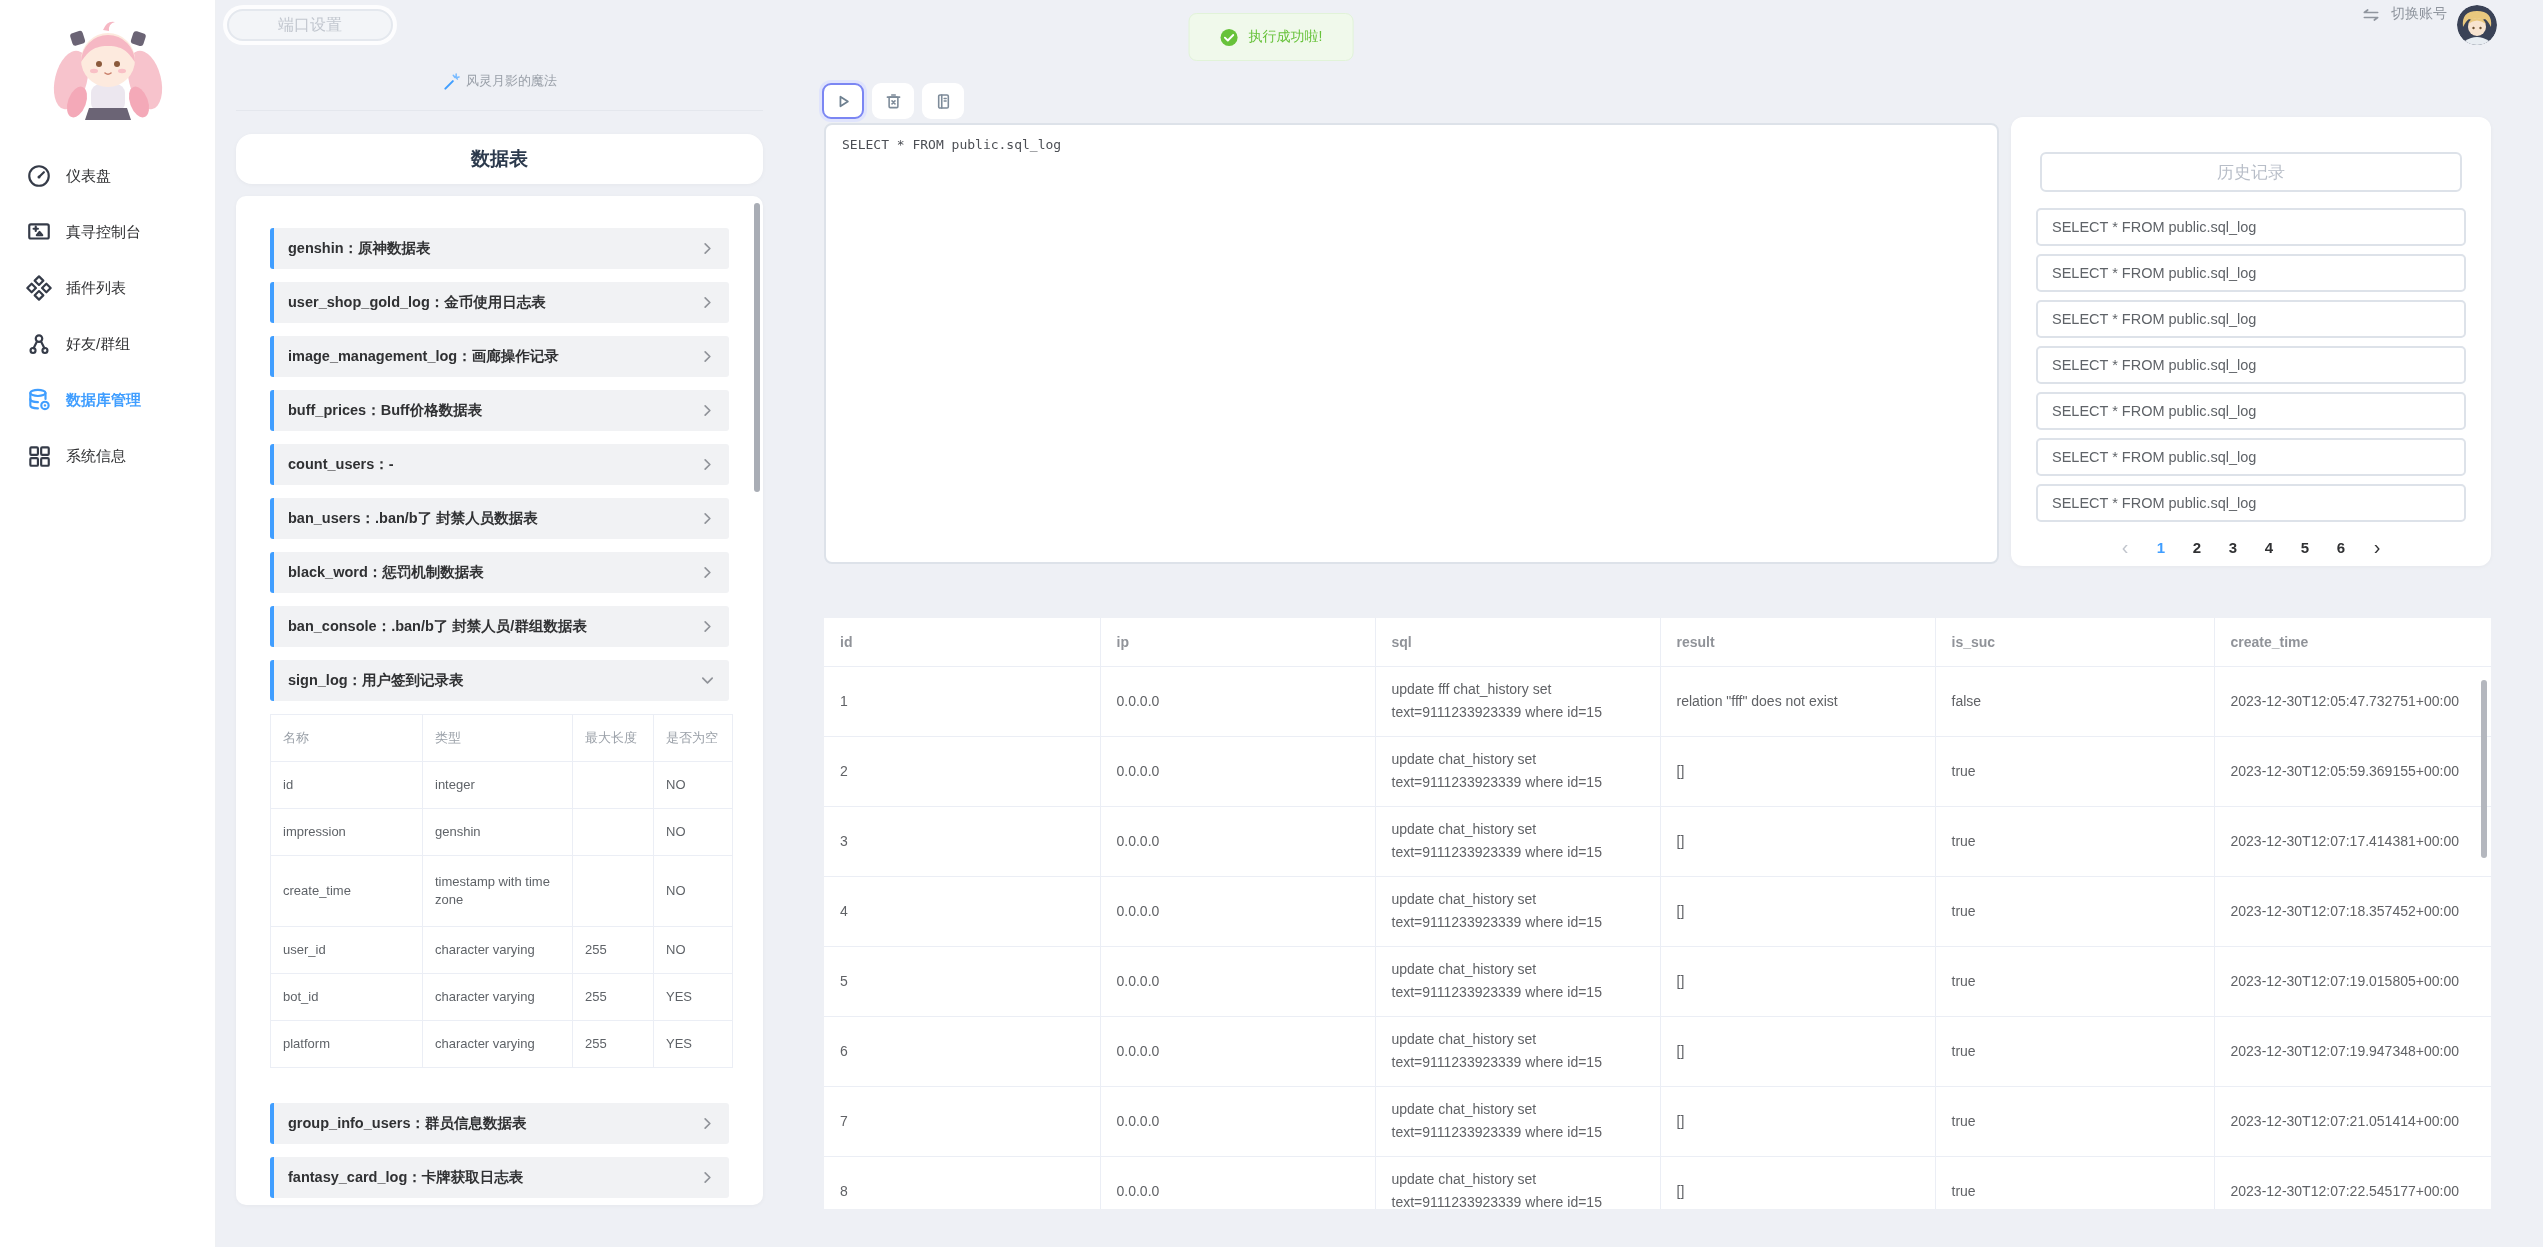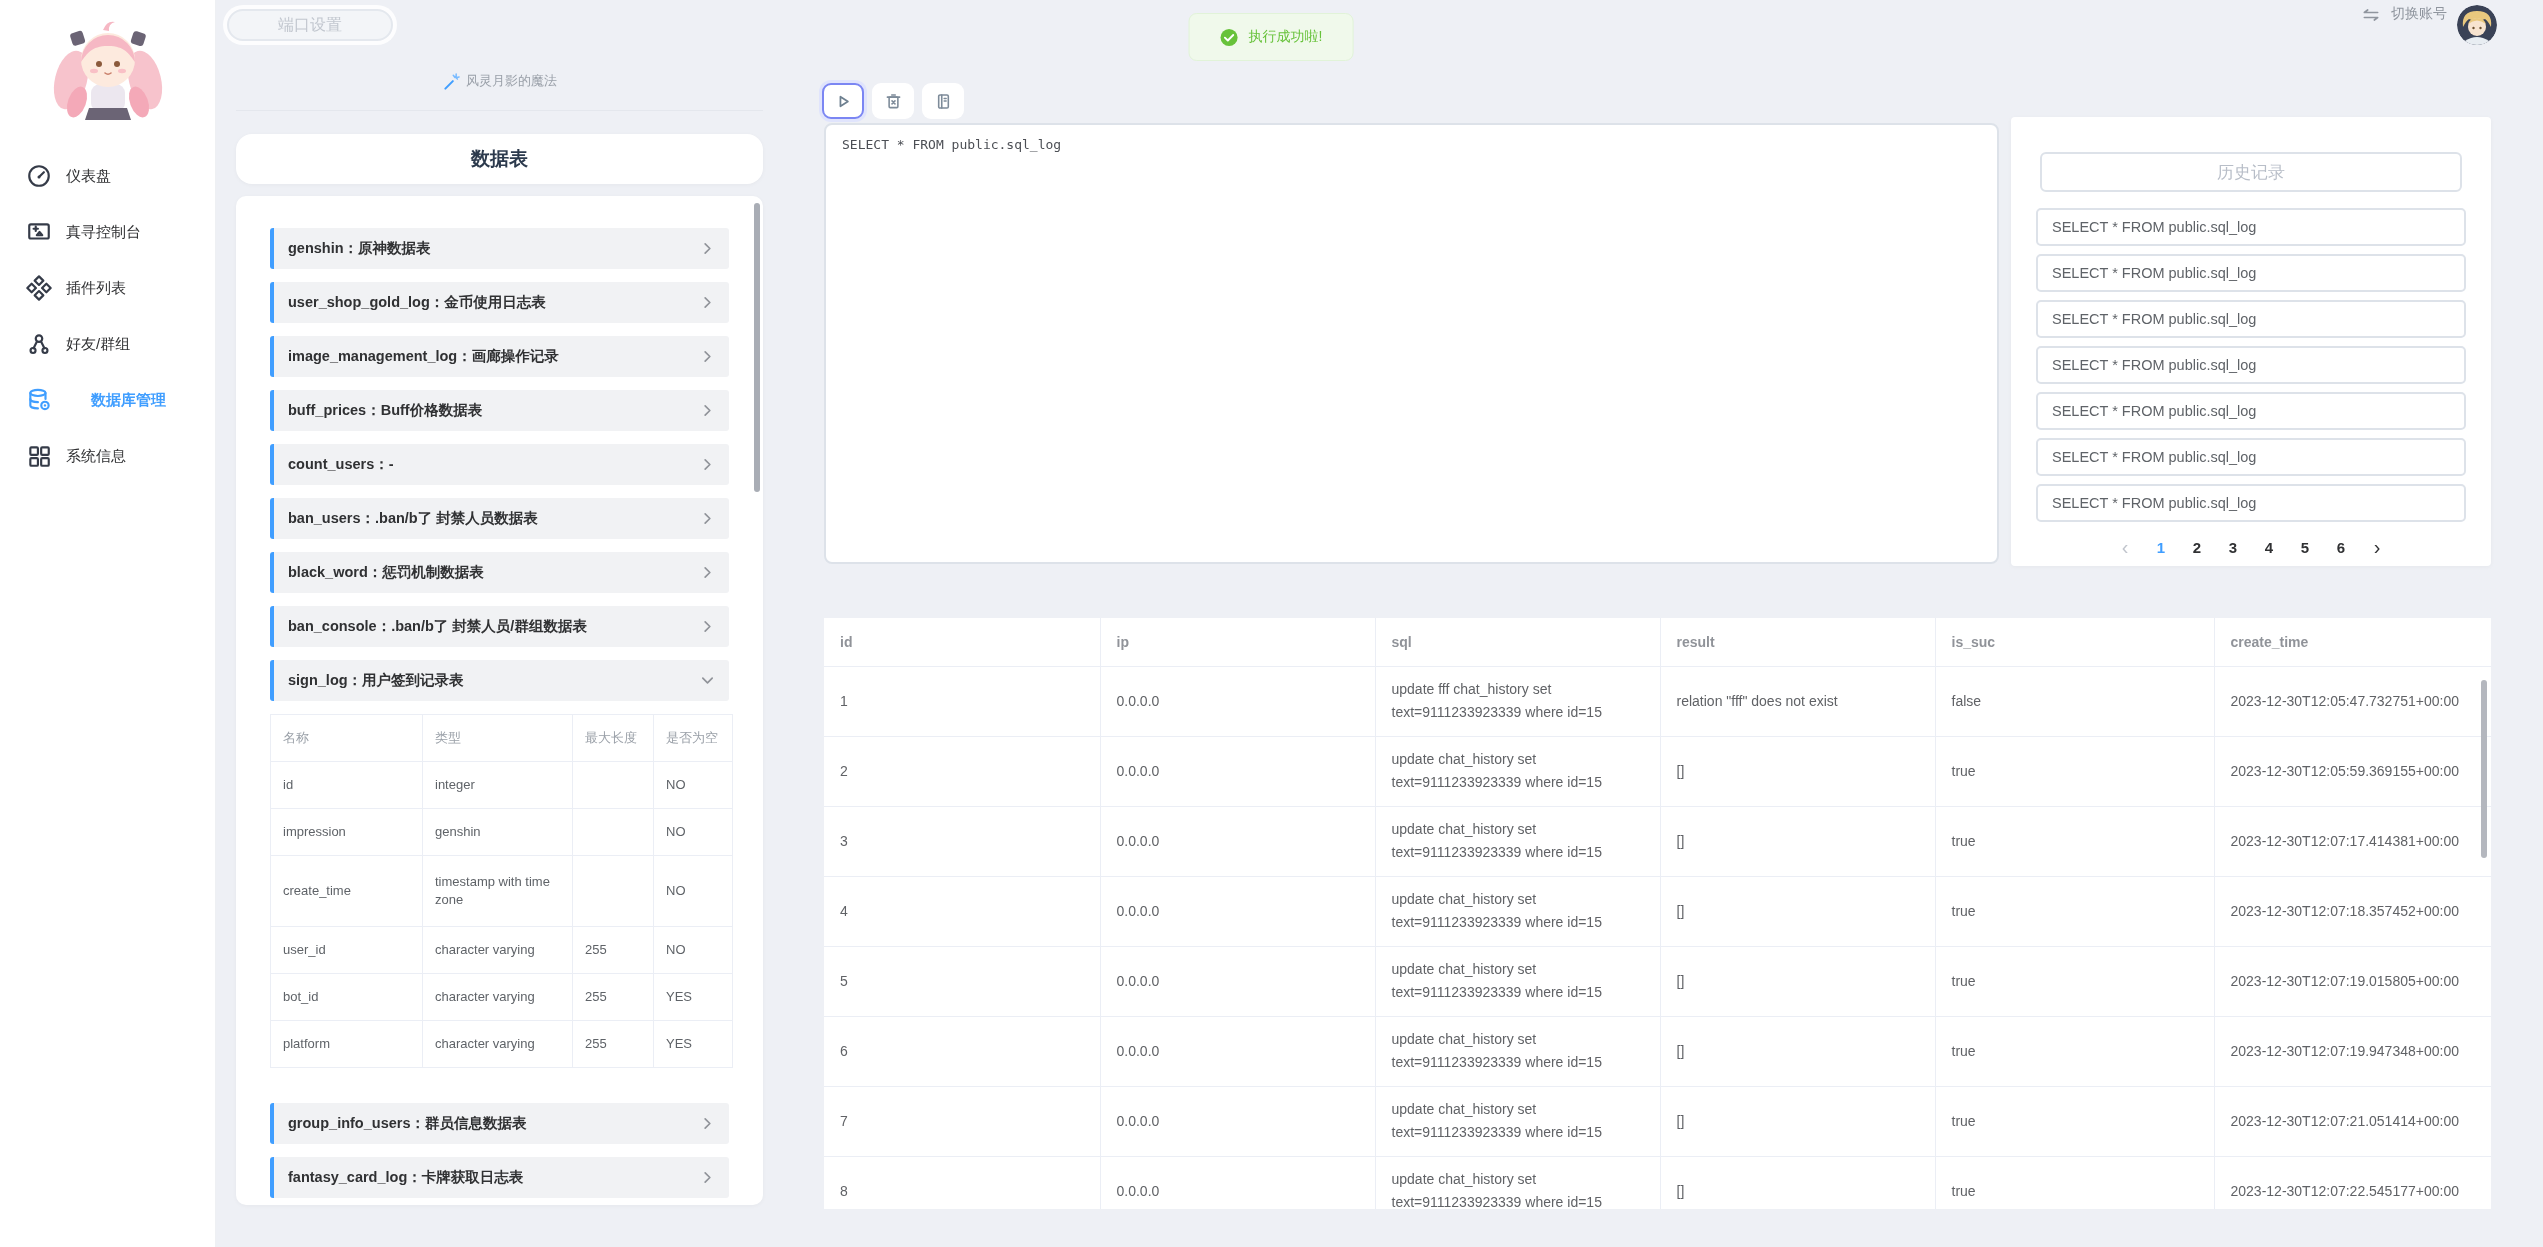--- a/index.html
+++ b/index.html
@@ -11,21 +11,21 @@
     color:#303133;
   }
   svg { display:block; }
 
   
   .sidebar { position:absolute; left:0; top:0; width:216px; height:1247px; background:#ffffff; border-right:1px solid #eef0f3; }
   .side-avatar { width:150px; height:122px; margin:8px auto 18px auto; }
   .menu { }
   .menu-item { display:flex; align-items:center; height:56px; padding-left:26px; cursor:pointer; font-size:15px; color:#303133; }
   .menu-item .mi-icon { width:26px; height:26px; margin-right:14px; flex:0 0 auto; }
-  .menu-item.active { color:#409eff; font-weight:700;gap:25px; }
+  .menu-item.active { color:#409eff; font-weight:700; }
 
   
   .port-btn { position:absolute; left:227px; top:9px; width:166px; height:32px; border-radius:16px;
     background:#f3f5f8; border:2px solid #e4e8ee; box-shadow:0 0 0 4px rgba(255,255,255,.85);
     display:flex; align-items:center; justify-content:center; font-size:16px; color:#c2c7cf; cursor:pointer; }
   .toast { position:absolute; left:1271px; top:13px; transform:translateX(-50%); height:48px;
     background:#f0f9eb; border:1px solid #e1f3d8; border-radius:8px; display:flex; align-items:center;
     padding:0 30px; gap:10px; }
   .toast-text { font-size:14px; color:#67c23a; }
   .account { position:absolute; right:46px; top:5px; height:40px; display:flex; align-items:flex-start; gap:10px; }
@@ -56,21 +56,21 @@
 
   
   .toolbar { position:absolute; left:822px; top:83px; display:flex; gap:8px; }
   .tbtn { width:42px; height:36px; background:#fff; border-radius:9px; display:flex; align-items:center; justify-content:center; cursor:pointer; border:2px solid transparent; }
   .tbtn.run { border:2px solid #7b86f3; box-shadow:0 0 0 3px #e0e4fc; }
   .editor-card { position:absolute; left:824px; top:123px; width:1175px; height:441px; background:#fff;
     border:2px solid #dde2e9; border-radius:8px; padding:10px 16px; }
   .editor-text { font-family:"DejaVu Sans Mono","Liberation Mono",monospace; font-size:13px; color:#4c4f55; line-height:20px; white-space:pre; }
 
   
-  .history-card { position:absolute; left:2011px; top:117px; width:480px; height:449px; background:#fff; border-radius:4px;
+  .history-card { position:absolute; left:2011px; top:117px; width:480px; height:449px; background:#fff; border-radius:12px;
     box-shadow:0 1px 4px rgba(0,0,0,.04); padding:35px 25px 0 25px; }
   .history-title-box { width:422px; height:40px; margin:0 auto 16px auto; border:2px solid #dde2e9; border-radius:6px;
     display:flex; align-items:center; justify-content:center; }
   .history-title { font-size:17px; color:#b8bec8; }
   .history-item { width:430px; height:38px; border:2px solid #dde2e9; border-radius:5px; margin-bottom:8px;
     display:flex; align-items:center; padding:0 14px; font-size:14.5px; color:#5f6368; cursor:pointer; white-space:nowrap; overflow:hidden; }
   .pagination { margin-top:12px; display:flex; align-items:center; justify-content:center; gap:14px; }
   .page-btn { min-width:22px; height:26px; display:flex; align-items:center; justify-content:center;
     font-size:15px; font-weight:600; color:#303133; cursor:pointer; }
   .page-btn.arrow { font-size:20px; font-weight:400; }

